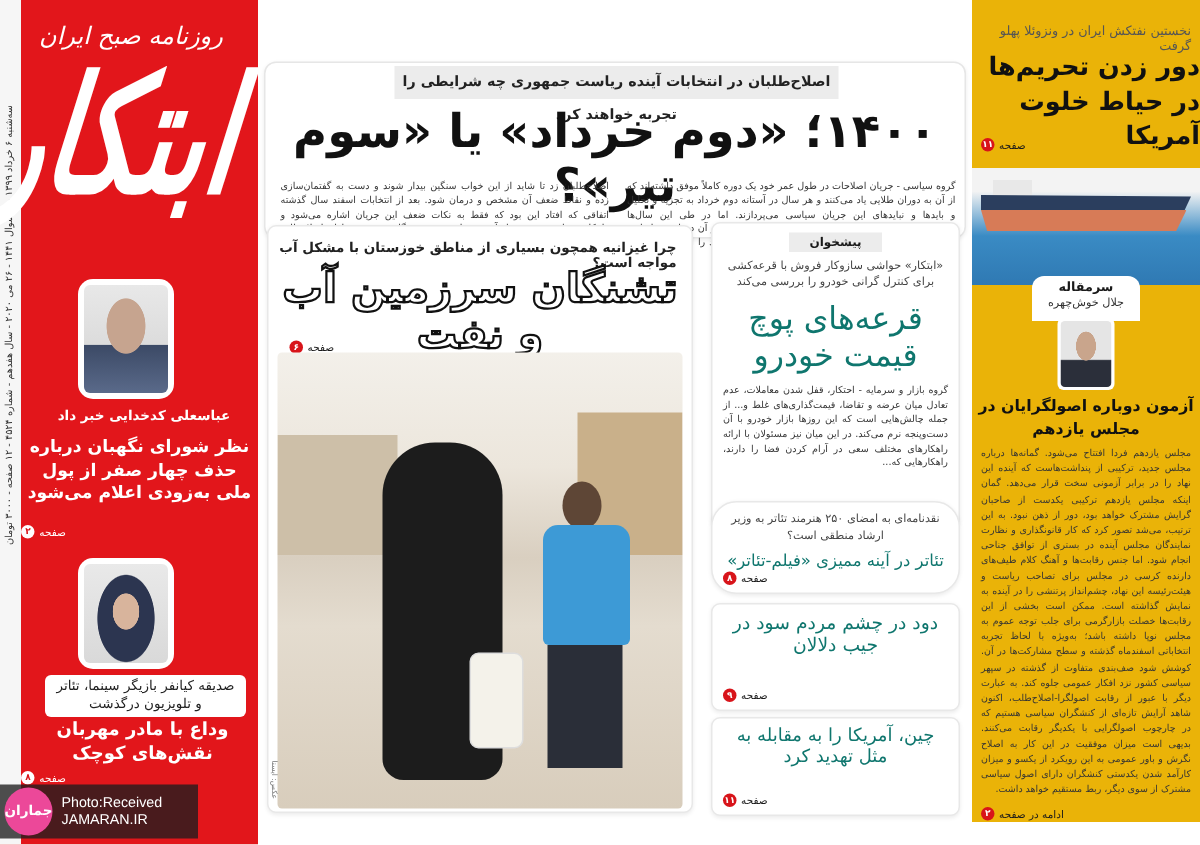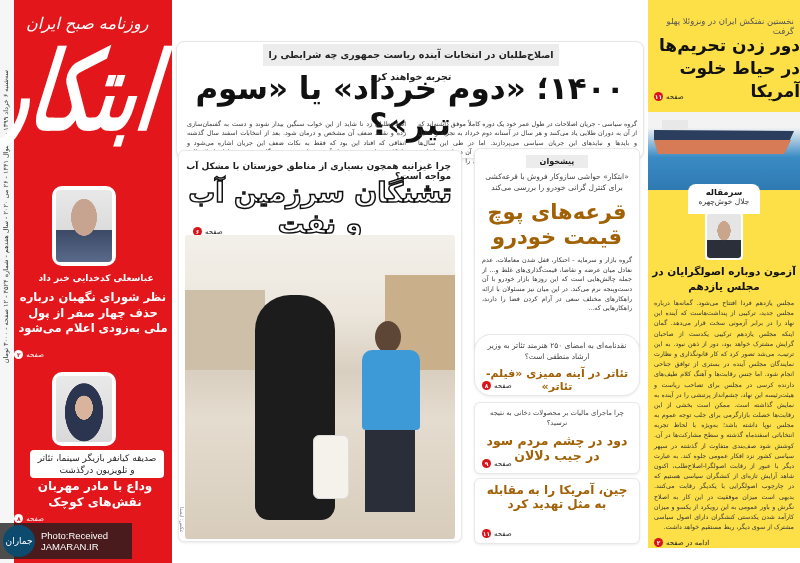--- a/index.html
+++ b/index.html
@@ -16,21 +16,21 @@
   .photo-frame { position: absolute; background: #fff; border-radius: 10px; padding: 4px; }
   .photo-frame .ph { width: 100%; height: 100%; border-radius: 4px; }
   .ph-man1 { background: radial-gradient(ellipse 38% 42% at 50% 38%, #c6a48f 0 60%, transparent 62%), linear-gradient(180deg, #e8e8e8 0%, #dcdcdc 55%, #3c4a66 56%, #5a6a8a 100%); }
   .ph-woman { background: radial-gradient(ellipse 26% 30% at 50% 48%, #d8b49c 0 60%, transparent 62%), radial-gradient(ellipse 48% 62% at 50% 55%, #2c3550 0 70%, transparent 72%), linear-gradient(180deg, #e9e9e9, #d9d9d9); }
   .caption-box { position: absolute; background: #fff; color: #222; font-size: 9px; text-align: center; line-height: 1.35; padding: 2px 6px; }
   .red-head { position: absolute; color: #fff; font-weight: bold; text-align: center; line-height: 1.35; }
   .page-ref { display: inline-flex; align-items: center; gap: 3px; font-size: 7px; }
   .page-ref .dot { width: 9px; height: 9px; border-radius: 50%; background: #d8141a; color: #fff; font-size: 6px; display: inline-flex; align-items: center; justify-content: center; font-weight: bold; }
   .red-col .page-ref .dot { background: #fff; color: #d8141a; }
   .watermark { position: absolute; left: 0; top: 523px; width: 132px; height: 36px; background: rgba(30,30,30,0.78); display: flex; align-items: center; direction: ltr; }
-  .watermark .wm-logo { width: 32px; height: 32px; border-radius: 50%; background: #0c4a6e; margin-left: 3px; color: #fff; font-size: 9px; display: flex; align-items: center; justify-content: center; font-weight: normal; }
+  .watermark .wm-logo { width: 32px; height: 32px; border-radius: 50%; background: #ec4899; margin-left: 3px; color: #fff; font-size: 9px; display: flex; align-items: center; justify-content: center; font-weight: bold; }
   .watermark .wm-text { color: #fff; font-size: 9.5px; line-height: 1.2; margin-left: 6px; font-family: "Liberation Sans", sans-serif; }
 
   
   .top-box { position: absolute; left: 176px; top: 2px; width: 468px; height: 118px; border: 1px solid #e6e6e6; border-radius: 8px; background: #fff; box-shadow: 0 1px 3px rgba(0,0,0,0.08); margin-top: 39px; }
   .kicker-bar { position: absolute; left: 86px; top: 2px; width: 296px; height: 22px; background: #ececec; font-size: 9.5px; text-align: center; line-height: 22px; font-weight: bold; color: #222; }
   .main-headline { position: absolute; left: 0; top: 28px; width: 100%; text-align: center; font-size: 31px; font-weight: 900; font-family: "DejaVu Sans", sans-serif; letter-spacing: -0.5px; color: #111; }
   .lead-cols { position: absolute; left: 10px; top: 78px; width: 450px; display: flex; gap: 12px; font-size: 6.4px; line-height: 1.45; color: #333; text-align: justify; }
   .lead-cols p { flex: 1; }
   .lead-ref { position: absolute; left: 12px; top: 120px; }
 
@@ -47,26 +47,26 @@
   .ps-photo .can { position: absolute; left: 128px; top: 200px; width: 36px; height: 64px; background: #f4f2ea; border-radius: 6px; border: 1px solid #ddd; }
   .ps-photo .boy-shirt { position: absolute; left: 177px; top: 115px; width: 58px; height: 80px; background: #3d9ad6; border-radius: 10px 10px 4px 4px; }
   .ps-photo .boy-head { position: absolute; left: 190px; top: 86px; width: 26px; height: 32px; background: #5e4636; border-radius: 50%; }
   .ps-photo .boy-legs { position: absolute; left: 180px; top: 195px; width: 50px; height: 82px; background: #2a2e38; }
   .ps-credit { position: absolute; left: 0; bottom: 8px; font-size: 5px; color: #777; writing-mode: vertical-rl; }
 
   
   .news-box { position: absolute; left: 474px; width: 166px; background: #fff; border: 1px solid #e8e8e8; border-radius: 6px; box-shadow: 0 1px 3px rgba(0,0,0,0.08); text-align: center; }
   .nb-label { display: inline-block; background: #ececec; font-size: 8px; font-weight: bold; padding: 2px 14px; margin-top: 3px; }
   .nb-kicker { font-size: 7.5px; color: #444; line-height: 1.45; padding: 0 8px; margin-top: 4px; }
-  .nb-title { font-weight: 700; color: #a16207; line-height: 1.2; padding: 0 6px; }
+  .nb-title { font-weight: 400; color: #0f766e; line-height: 1.2; padding: 0 6px; }
   .nb-body { font-size: 6.4px; line-height: 1.5; color: #333; text-align: justify; padding: 0 7px; margin-top: 6px; }
   .nb-ref { position: absolute; left: 7px; bottom: 5px; }
 
   
-  .right-col { position: absolute; left: 648px; top: 0; width: 152px; height: 548px; background: #fde047; }
+  .right-col { position: absolute; left: 648px; top: 0; width: 152px; height: 548px; background: #eab308; }
   .rc-kicker { position: absolute; right: 6px; top: 16px; font-size: 8.5px; color: #555; }
   .rc-title { position: absolute; left: 0; top: 34px; width: 100%; text-align: right; font-size: 17px; font-weight: 900; line-height: 1.35; color: #111; }
   .rc-ref { position: absolute; left: 6px; top: 92px; }
   .ship { position: absolute; left: 0; top: 112px; width: 152px; height: 78px; background: linear-gradient(180deg, #f3f3f3 0%, #f3f3f3 20%, #3a8bc4 58%, #2f79b3 100%); overflow: hidden; }
   .ship .hull-top { position: absolute; left: 6px; top: 18px; width: 140px; height: 10px; background: #2b3e5e; clip-path: polygon(0 0, 100% 10%, 97% 100%, 0 100%); }
   .ship .hull-bottom { position: absolute; left: 6px; top: 28px; width: 137px; height: 14px; background: #d77b57; clip-path: polygon(0 0, 100% 0, 95% 100%, 3% 100%); }
   .ship .bridge { position: absolute; left: 14px; top: 8px; width: 26px; height: 11px; background: #e8e8e8; }
   .editorial-tab { position: absolute; left: 40px; top: 184px; width: 72px; height: 30px; background: #fff; border-radius: 8px 8px 0 0; text-align: center; }
   .editorial-tab .t1 { font-size: 8.5px; font-weight: bold; margin-top: 3px; }
   .editorial-tab .t2 { font-size: 7.5px; color: #333; }
@@ -163,21 +163,20 @@
 <div class="news-box" style="top:334px; height:62px;border-radius:17px;">
   <div class="nb-kicker" style="margin-top:6px;">نقدنامه‌ای به امضای ۲۵۰ هنرمند تئاتر به وزیر ارشاد منطقی است؟</div>
   <div class="nb-title" style="font-size:11px; margin-top:4px;">تئاتر در آینه ممیزی «فیلم-تئاتر»</div>
   <div class="page-ref nb-ref" style="direction:ltr;">
     <span class="dot">۸</span>
     <span>صفحه</span>
   </div>
 </div>
 
 <div class="news-box" style="top:402px; height:72px;">
-  <div class="nb-kicker" style="margin-top:6px; font-size:6.8px;">چرا ماجرای مالیات بر محصولات دخانی به نتیجه نرسید؟</div>
   <div class="nb-title" style="font-size:12.5px; margin-top:4px;">دود در چشم مردم سود در جیب دلالان</div>
   <div class="page-ref nb-ref" style="direction:ltr;">
     <span class="dot">۹</span>
     <span>صفحه</span>
   </div>
 </div>
 
 <div class="news-box" style="top:478px; height:66px;">
   <div class="nb-title" style="font-size:12px; margin-top:4px;">چین، آمریکا را به مقابله به مثل تهدید کرد</div>
   <div class="page-ref nb-ref" style="direction:ltr;">

